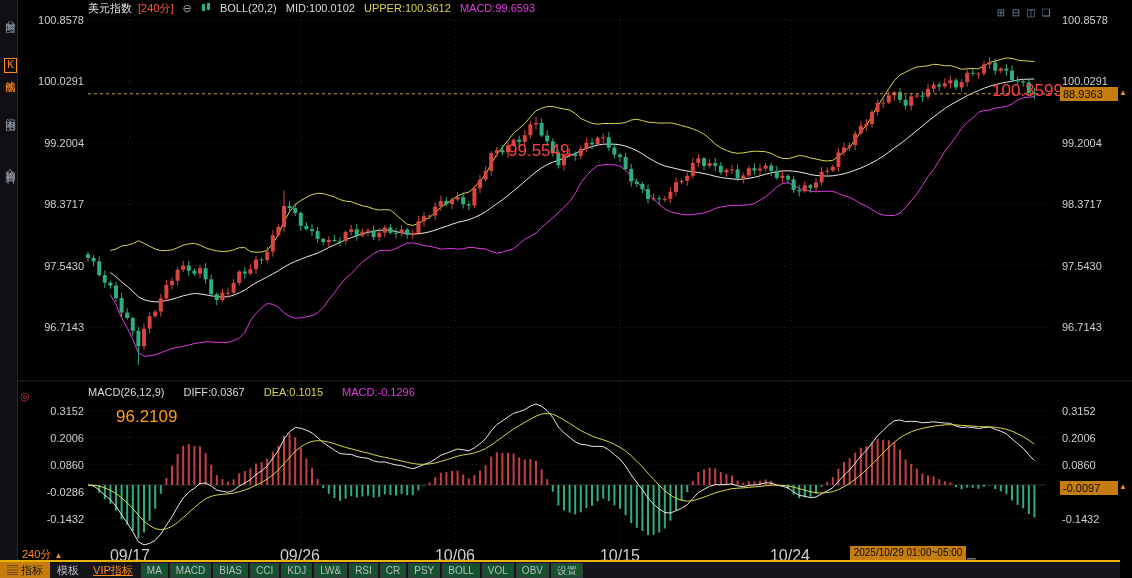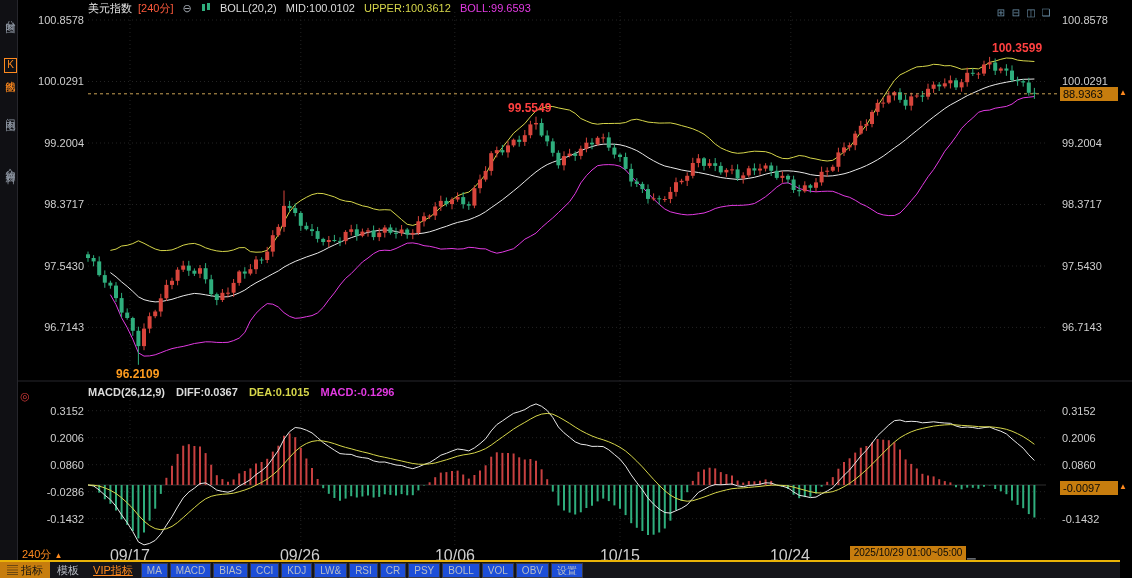--- a/index.html
+++ b/index.html
@@ -25,47 +25,47 @@
   .win-icons span{display:inline-block;width:12px;height:12px;line-height:12px;text-align:center;
                   color:#6b8fa8;font-size:10px;margin-right:3px;cursor:pointer;}
   
   .plabel{position:absolute;font-size:11px;color:#cfcfcf;height:12px;line-height:12px;z-index:4;}
   .ax-left{left:28px;width:56px;text-align:right;}
   .ax-right{left:1062px;width:60px;text-align:left;}
   .tag{position:absolute;background:#c77d0e;color:#0a0a0a;font-size:11px;height:14px;line-height:14px;
        padding:0 3px;z-index:6;}
   .tag-arrow{position:absolute;color:#ff8a1e;font-size:8px;z-index:6;}
   
-  .annot{position:absolute;font-size:12px;font-weight:bold;z-index:4;}
+  .annot{position:absolute;font-size:17px;font-weight:normal;z-index:4;margin-top:40px;}
   .annot.red{color:#ff4040;}
   .annot.orange{color:#ff9c1e;}
   
   .macd-header{position:absolute;left:88px;top:386px;font-size:11px;height:12px;line-height:12px;white-space:nowrap;z-index:4;}
-  .macd-header span{margin-right:8px;font-weight:bold;}
+  .macd-header span{margin-right:16px;}
   .m-title,.m-diff{color:#dcdcdc;}
   .m-dea{color:#d6d64a;}
   .m-macd{color:#e23ae2;}
   .marker-icon{position:absolute;left:20px;top:390px;color:#e03e3e;font-size:11px;z-index:6;cursor:pointer;}
   
   .dlabel{position:absolute;top:547px;width:44px;text-align:center;font-size:16px;color:#cfcfcf;z-index:4;}
   .date-tag{position:absolute;left:850px;top:546px;width:116px;height:14px;line-height:14px;text-align:center;
             background:#c77d0e;color:#0a0a0a;font-size:10px;z-index:4;}
   .period-ctl{position:absolute;left:22px;top:547px;font-size:11px;color:#ff8a1e;z-index:6;cursor:pointer;}
   .period-ctl .arr{font-size:8px;}
   
   .watermark{position:absolute;left:988px;top:541px;font-size:30px;font-weight:bold;color:#83878d;
              letter-spacing:1px;z-index:7;}
   .menu-icon{position:absolute;left:966px;top:556px;font-size:12px;color:#83878d;z-index:7;}
   
   .toolbar{position:absolute;left:0;right:12px;bottom:0;height:16px;background:#15151a;border-top:2px solid #eab308;
            display:flex;align-items:center;font-size:11px;z-index:8;}
   .tab{height:16px;line-height:16px;padding:0 7px;color:#b8bcc4;cursor:pointer;white-space:nowrap;}
   .tab.active{background:#c77d0e;color:#141414;}
   .tab.vip{color:#ff8a1e;text-decoration:underline;}
-  .ind-btn{margin:12px 1px;padding:0 5px;height:13px;line-height:13px;background:#1d4ed8;border:1px solid #3a3a44;
+  .ind-btn{margin:12px 1px;padding:0 5px;height:13px;line-height:13px;background:#14532d;border:1px solid #3a3a44;
            color:#b8bcc4;font-size:10px;cursor:pointer;white-space:nowrap;}
 </style>
 </head>
 <body>
 
 <div class="app">
 
   <svg id="chart-svg" width="1132" height="578">
       <g>
         <line x1="88" x2="1046" y1="20" y2="20" stroke="#232323" stroke-dasharray="1,3"></line>
@@ -625,21 +625,21 @@
   <div class="header">
     <span class="h-symbol">美元指数</span><span class="h-period">[240分]</span>
     <span class="h-minus">⊖</span>
     <span><svg width="10" height="10">
           <rect x="1" y="2" width="3" height="7" fill="#2fae7d"></rect>
           <rect x="6" y="1" width="3" height="7" fill="#2fae7d"></rect>
         </svg></span>
     <span class="h-boll">BOLL(20,2)</span>
     <span class="h-mid">MID:100.0102</span>
     <span class="h-upper">UPPER:100.3612</span>
-    <span class="h-lower">BOLL:99.6593</span>
+    <span class="h-lower">MACD:99.6593</span>
   </div>
 
   <div class="win-icons">
     <span>⊞</span><span>⊟</span><span>◫</span><span>❏</span>
   </div>
 
   <div class="plabel ax-left" style="top:14px">100.8578</div>
   <div class="plabel ax-left" style="top:75px">100.0291</div>
   <div class="plabel ax-left" style="top:137px">99.2004</div>
   <div class="plabel ax-left" style="top:198px">98.3717</div>

